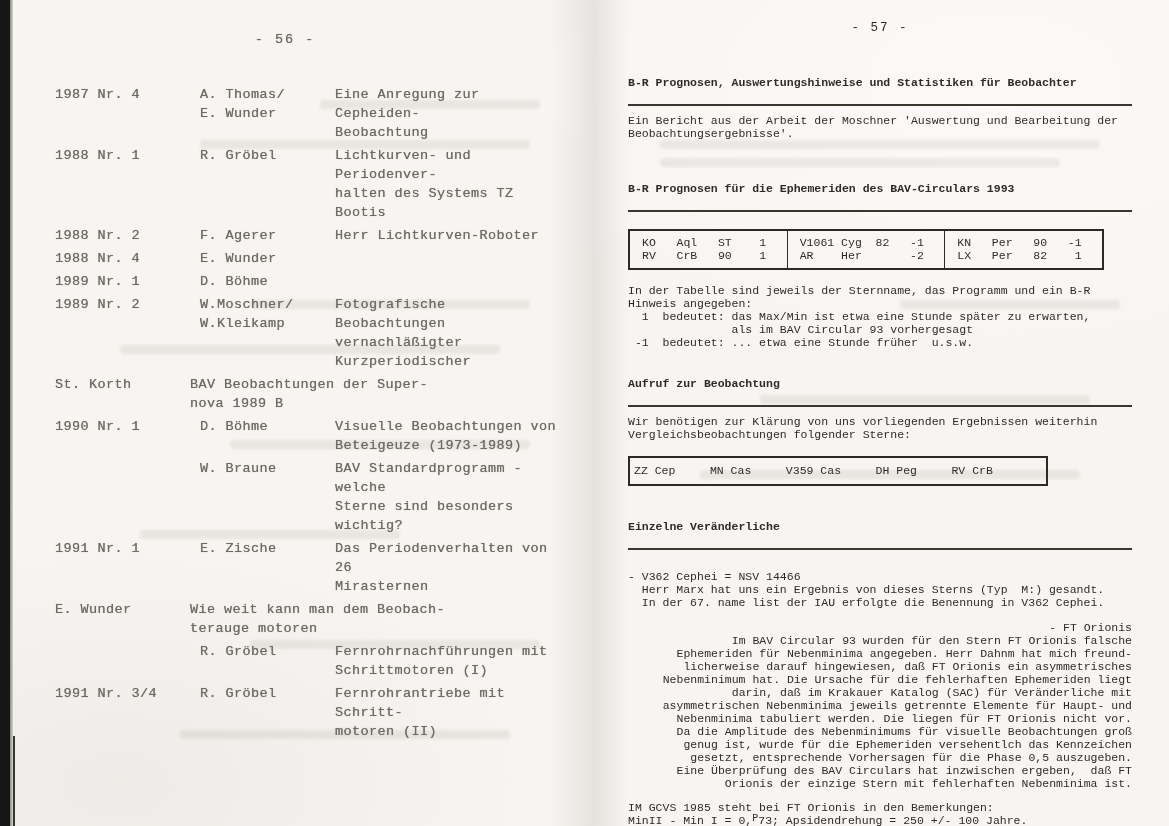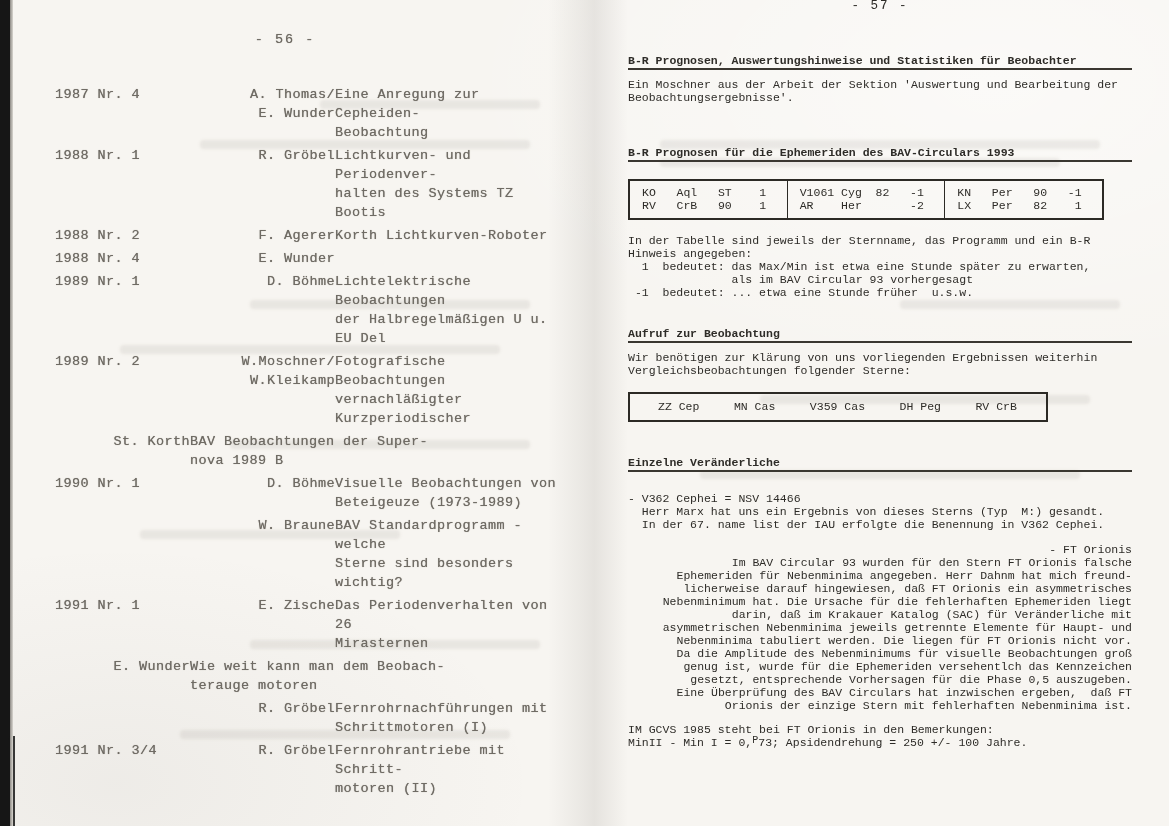--- a/index.html
+++ b/index.html
@@ -46,38 +46,38 @@
     text-shadow: 0 0 0.7px rgba(111,107,100,0.85);
   }
   .page-left .page-num {
     width: 460px; text-align: center;
     margin: 12px 0 36px 0;
     letter-spacing: 2px;
     font-family: Liberation Mono, monospace;
   }
   .entry { display: flex; margin-bottom: 4px; }
   .entry .ref    { width: 145px; white-space: pre-line; flex: none; }
-  .entry .author { width: 135px; white-space: pre-line; flex: none; text-align: right; }
+  .entry .author { width: 135px; white-space: pre-line; flex: none; }
   .entry .title  { flex: 1; white-space: pre-line; }
 
   
   .page-right {
     position: absolute; left: 628px; top: 0; width: 504px;
     color: #2e2c28;
     font-size: 11.5px; line-height: 13px;
   }
   .page-right .page-num {
-    text-align: center; letter-spacing: 2px;
+    text-align: center; margin-top: 22px; letter-spacing: 2px;
     font-size: 12.5px;
     font-family: Liberation Mono, monospace;
   }
   .rp-heading {
     font-weight: bold;
     border-bottom: 2px solid #3a3731;
-    padding-bottom: 1px;
+    padding-bottom: 15px;
     white-space: pre;
   }
   .h-main      { margin-top: 41px; }
   .h-prognosen { margin-top: 42px; }
   .h-aufruf    { margin-top: 28px; }
   .h-einzelne  { margin-top: 34px; }
   .mono-block { white-space: pre; }
   .intro        { margin-top: 8px; }
   .explanation  { margin-top: 14px; }
   .aufruf-text  { margin-top: 8px; }
@@ -95,21 +95,21 @@
     white-space: pre;
     padding: 5px 12px 6px 12px;
     flex: 1;
   }
   .prognosen-table .cell + .cell { border-left: 1px solid #2c2a25; padding-left: 12px; }
 
   .stars-table {
     margin-top: 15px;
     border: 2px solid #2c2a25;
     width: 420px;
-    padding: 6px 12px 7px 28px;
+    padding: 6px 12px 7px 4px;
     white-space: pre;
   }
 
   .sup-p { position: relative; top: -3.5px; font-size: 10px; }
 
   
   .smudge {
     position: absolute; height: 9px; border-radius: 4px;
     background: rgba(105,100,92,0.10);
     filter: blur(1.6px);
@@ -153,33 +153,31 @@
         <div class="entry">
           <span class="ref">1988 Nr. 1</span>
           <span class="author">R. Gröbel</span>
           <span class="title">Lichtkurven- und Periodenver-
 halten des Systems TZ Bootis</span>
         </div>
 
         <div class="entry">
           <span class="ref">1988 Nr. 2</span>
           <span class="author">F. Agerer</span>
-          <span class="title">Korth Lichtkurven-Roboter</span>
+          <span class="title">Herr Lichtkurven-Roboter</span>
         </div>
 
         <div class="entry">
           <span class="ref">1988 Nr. 4</span>
           <span class="author">E. Wunder</span>
         </div>
 
         <div class="entry">
           <span class="ref">1989 Nr. 1</span>
           <span class="author">D. Böhme</span>
-          <span class="title">Lichtelektrische Beobachtungen
-der Halbregelmäßigen U u. EU Del</span>
         </div>
 
         <div class="entry">
           <span class="ref">1989 Nr. 2</span>
           <span class="author">W.Moschner/
 W.Kleikamp</span>
           <span class="title">Fotografische Beobachtungen
 vernachläßigter Kurzperiodischer</span>
         </div>
 
@@ -232,21 +230,21 @@
 
       </div>
 
   </div>
 
   <div class="page-right">
     <div class="page-num">- 57 -</div>
 
     <div class="rp-heading h-main">B-R Prognosen, Auswertungshinweise und Statistiken für Beobachter</div>
 
-    <div class="mono-block intro">Ein Moschner aus der Arbeit der Sektion 'Auswertung und Bearbeitung der
+    <div class="mono-block intro">Ein Bericht aus der Arbeit der Moschner 'Auswertung und Bearbeitung der
 Beobachtungsergebnisse'.</div>
 
     <div class="rp-heading h-prognosen">B-R Prognosen für die Ephemeriden des BAV-Circulars 1993</div>
 
     <div class="prognosen-table">
       <div class="cell">KO   Aql   ST    1
 RV   CrB   90    1</div>
       <div class="cell">V1061 Cyg  82   -1
 AR    Her       -2</div>
       <div class="cell">KN   Per   90   -1

